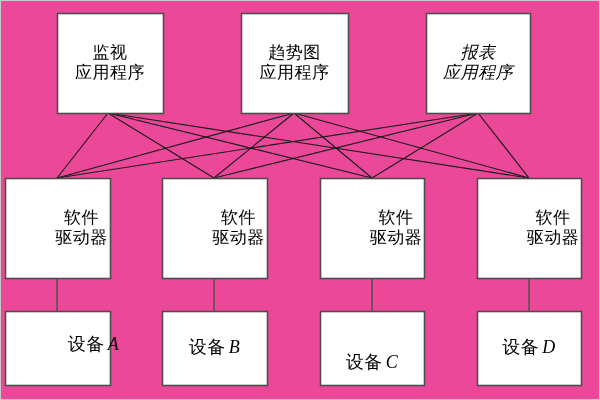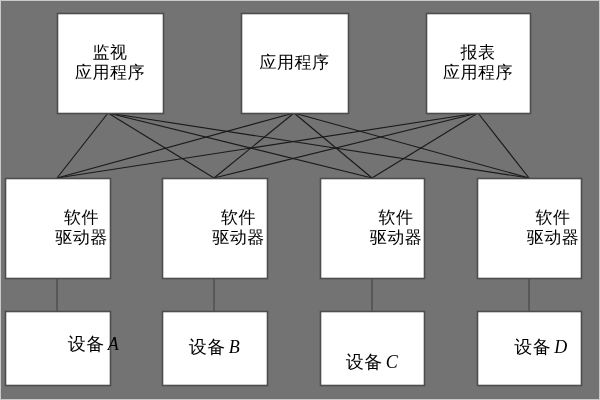--- a/index.html
+++ b/index.html
@@ -8,21 +8,21 @@
     padding: 0;
     background: #ffffff;
   }
   body {
     font-family: "Liberation Serif", "DejaVu Serif", serif;
   }
   #stage {
     position: relative;
     width: 600px;
     height: 400px;
-    background: #737373;
+    background: #ec4899;
     overflow: hidden;
   }
   #stage svg {
     position: absolute;
     left: 0;
     top: 0;
     width: 600px;
     height: 400px;
     display: block;
   }
@@ -107,24 +107,24 @@
         <rect x="320.5" y="178.5" width="104" height="100" class="node-rect"></rect>
         <rect x="477.5" y="178.5" width="104" height="100" class="node-rect"></rect>
         <rect x="5.5" y="311.5" width="105" height="74" class="node-rect"></rect>
         <rect x="162.5" y="311.5" width="105" height="74" class="node-rect"></rect>
         <rect x="320.5" y="311.5" width="104" height="74" class="node-rect"></rect>
         <rect x="477.5" y="311.5" width="104" height="74" class="node-rect"></rect>
       </g>
   </svg>
   <div id="label-layer">
       <div class="node-label app-label" style="left: 57px; top: 13px; width: 106px; height: 100px;"><span class="ln">监视</span><span class="ln">应用程序</span></div>
-      <div class="node-label app-label" style="left: 241px; top: 13px; width: 107px; height: 100px;"><span class="ln">应用程序</span></div>
-      <div class="node-label app-label" style="left: 426px; top: 13px; width: 104px; height: 100px;"><span class="ln">报表</span><span class="ln">应用程序</span></div>
+      <div class="node-label app-label" style="left: 241px; top: 13px; width: 107px; height: 100px;"><span class="ln">趋势图</span><span class="ln">应用程序</span></div>
+      <div class="node-label app-label" style="left: 426px; top: 13px; width: 104px; height: 100px; font-style: italic;"><span class="ln">报表</span><span class="ln">应用程序</span></div>
       <div class="node-label drv-label" style="left: 5px; top: 178px; width: 105px; height: 100px;"><span class="ln">软件</span><span class="ln">驱动器</span></div>
       <div class="node-label drv-label" style="left: 162px; top: 178px; width: 105px; height: 100px;"><span class="ln">软件</span><span class="ln">驱动器</span></div>
       <div class="node-label drv-label" style="left: 320px; top: 178px; width: 104px; height: 100px;"><span class="ln">软件</span><span class="ln">驱动器</span></div>
       <div class="node-label drv-label" style="left: 477px; top: 178px; width: 104px; height: 100px;"><span class="ln">软件</span><span class="ln">驱动器</span></div>
       <div class="node-label dev-label" style="left: 5px; top: 308px; width: 105px; height: 74px; margin-left: 36px;"><span class="ln"><span>设备</span><span class="em">A</span></span></div>
       <div class="node-label dev-label" style="left: 162px; top: 311px; width: 105px; height: 74px;"><span class="ln"><span>设备</span><span class="em">B</span></span></div>
       <div class="node-label dev-label" style="left: 320px; top: 326px; width: 104px; height: 74px;"><span class="ln"><span>设备</span><span class="em">C</span></span></div>
-      <div class="node-label dev-label" style="left: 477px; top: 311px; width: 104px; height: 74px; padding-left: 12px;"><span class="ln"><span>设备</span><span class="em">D</span></span></div>
+      <div class="node-label dev-label" style="left: 477px; top: 311px; width: 104px; height: 74px;"><span class="ln"><span>设备</span><span class="em">D</span></span></div>
     </div>
 </div>
 
 </body></html>

